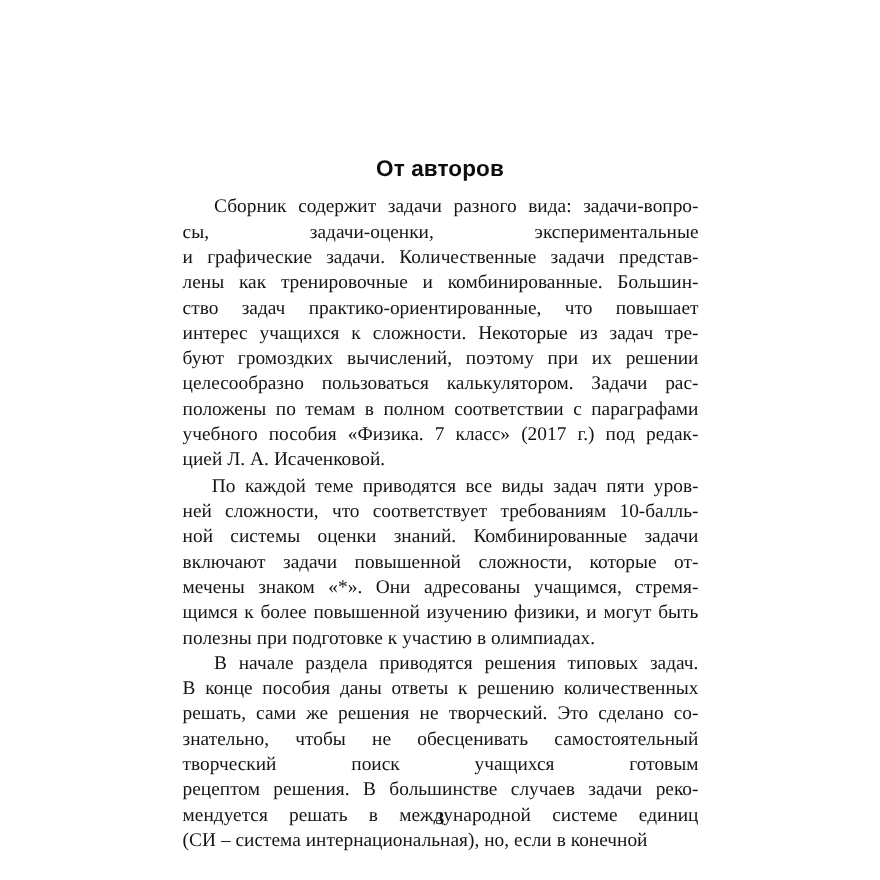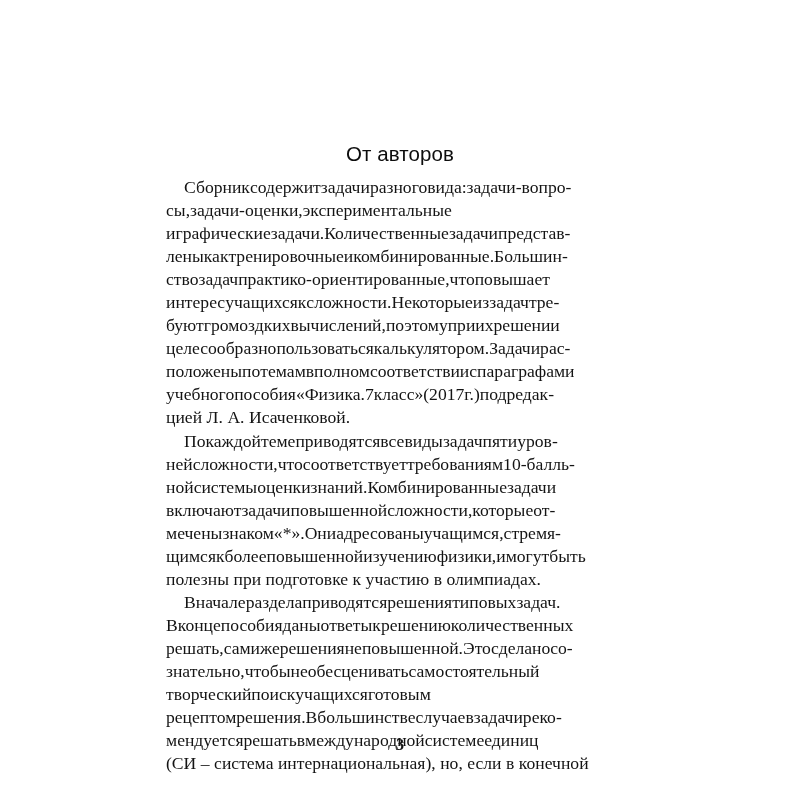--- a/index.html
+++ b/index.html
@@ -25,21 +25,21 @@
   }
 
   
   .page-title {
     position: absolute;
     left: 0;
     right: 0;
     top: 129px;
     text-align: center;
     font-family: "Liberation Sans", "DejaVu Sans", sans-serif;
-    font-weight: normal;
+    font-weight: bold;
     font-size: 20.5px;
     letter-spacing: 0.1px;
     color: #0d0d0d;
     line-height: 1.1;
   }
 
   
   .text-column {
     position: absolute;
     left: 166px;
@@ -62,21 +62,21 @@
 
   
   .line {
     display: block;
     white-space: pre;
     text-align: justify;
   }
   
   .line.justify {
     display: flex;
-    justify-content: flex-start;
+    justify-content: space-between;
   }
   .line.justify > span {
     white-space: pre;
   }
   .line.last {
     display: block;
   }
 
   
   .folio {
@@ -120,21 +120,21 @@
         <span class="line justify"><span>ной</span><span>системы</span><span>оценки</span><span>знаний.</span><span>Комбинированные</span><span>задачи</span></span>
         <span class="line justify"><span>включают</span><span>задачи</span><span>повышенной</span><span>сложности,</span><span>которые</span><span>от-</span></span>
         <span class="line justify"><span>мечены</span><span>знаком</span><span>«*».</span><span>Они</span><span>адресованы</span><span>учащимся,</span><span>стремя-</span></span>
         <span class="line justify"><span>щимся</span><span>к</span><span>более</span><span>повышенной</span><span>изучению</span><span>физики,</span><span>и</span><span>могут</span><span>быть</span></span>
         <span class="line last">полезны при подготовке к участию в олимпиадах.</span>
       </p>
 
     <p class="para" id="p3">
         <span class="line justify"><span style="display: inline-block; width: 18px;"></span><span>В</span><span>начале</span><span>раздела</span><span>приводятся</span><span>решения</span><span>типовых</span><span>задач.</span></span>
         <span class="line justify"><span>В</span><span>конце</span><span>пособия</span><span>даны</span><span>ответы</span><span>к</span><span>решению</span><span>количественных</span></span>
-        <span class="line justify"><span>решать,</span><span>сами</span><span>же</span><span>решения</span><span>не</span><span>повышенной.</span><span>Это</span><span>сделано</span><span>со-</span></span>
+        <span class="line justify"><span>решать,</span><span>сами</span><span>же</span><span>решения</span><span>не</span><span>творческий.</span><span>Это</span><span>сделано</span><span>со-</span></span>
         <span class="line justify"><span>знательно,</span><span>чтобы</span><span>не</span><span>обесценивать</span><span>самостоятельный</span></span>
         <span class="line justify"><span>творческий</span><span>поиск</span><span>учащихся</span><span>готовым</span></span>
         <span class="line justify"><span>рецептом</span><span>решения.</span><span>В</span><span>большинстве</span><span>случаев</span><span>задачи</span><span>реко-</span></span>
         <span class="line justify"><span>мендуется</span><span>решать</span><span>в</span><span>международной</span><span>системе</span><span>единиц</span></span>
         <span class="line last">(СИ – система интернациональная), но, если в конечной</span>
       </p>
 
   </div>
 
   <div class="folio">3</div>

